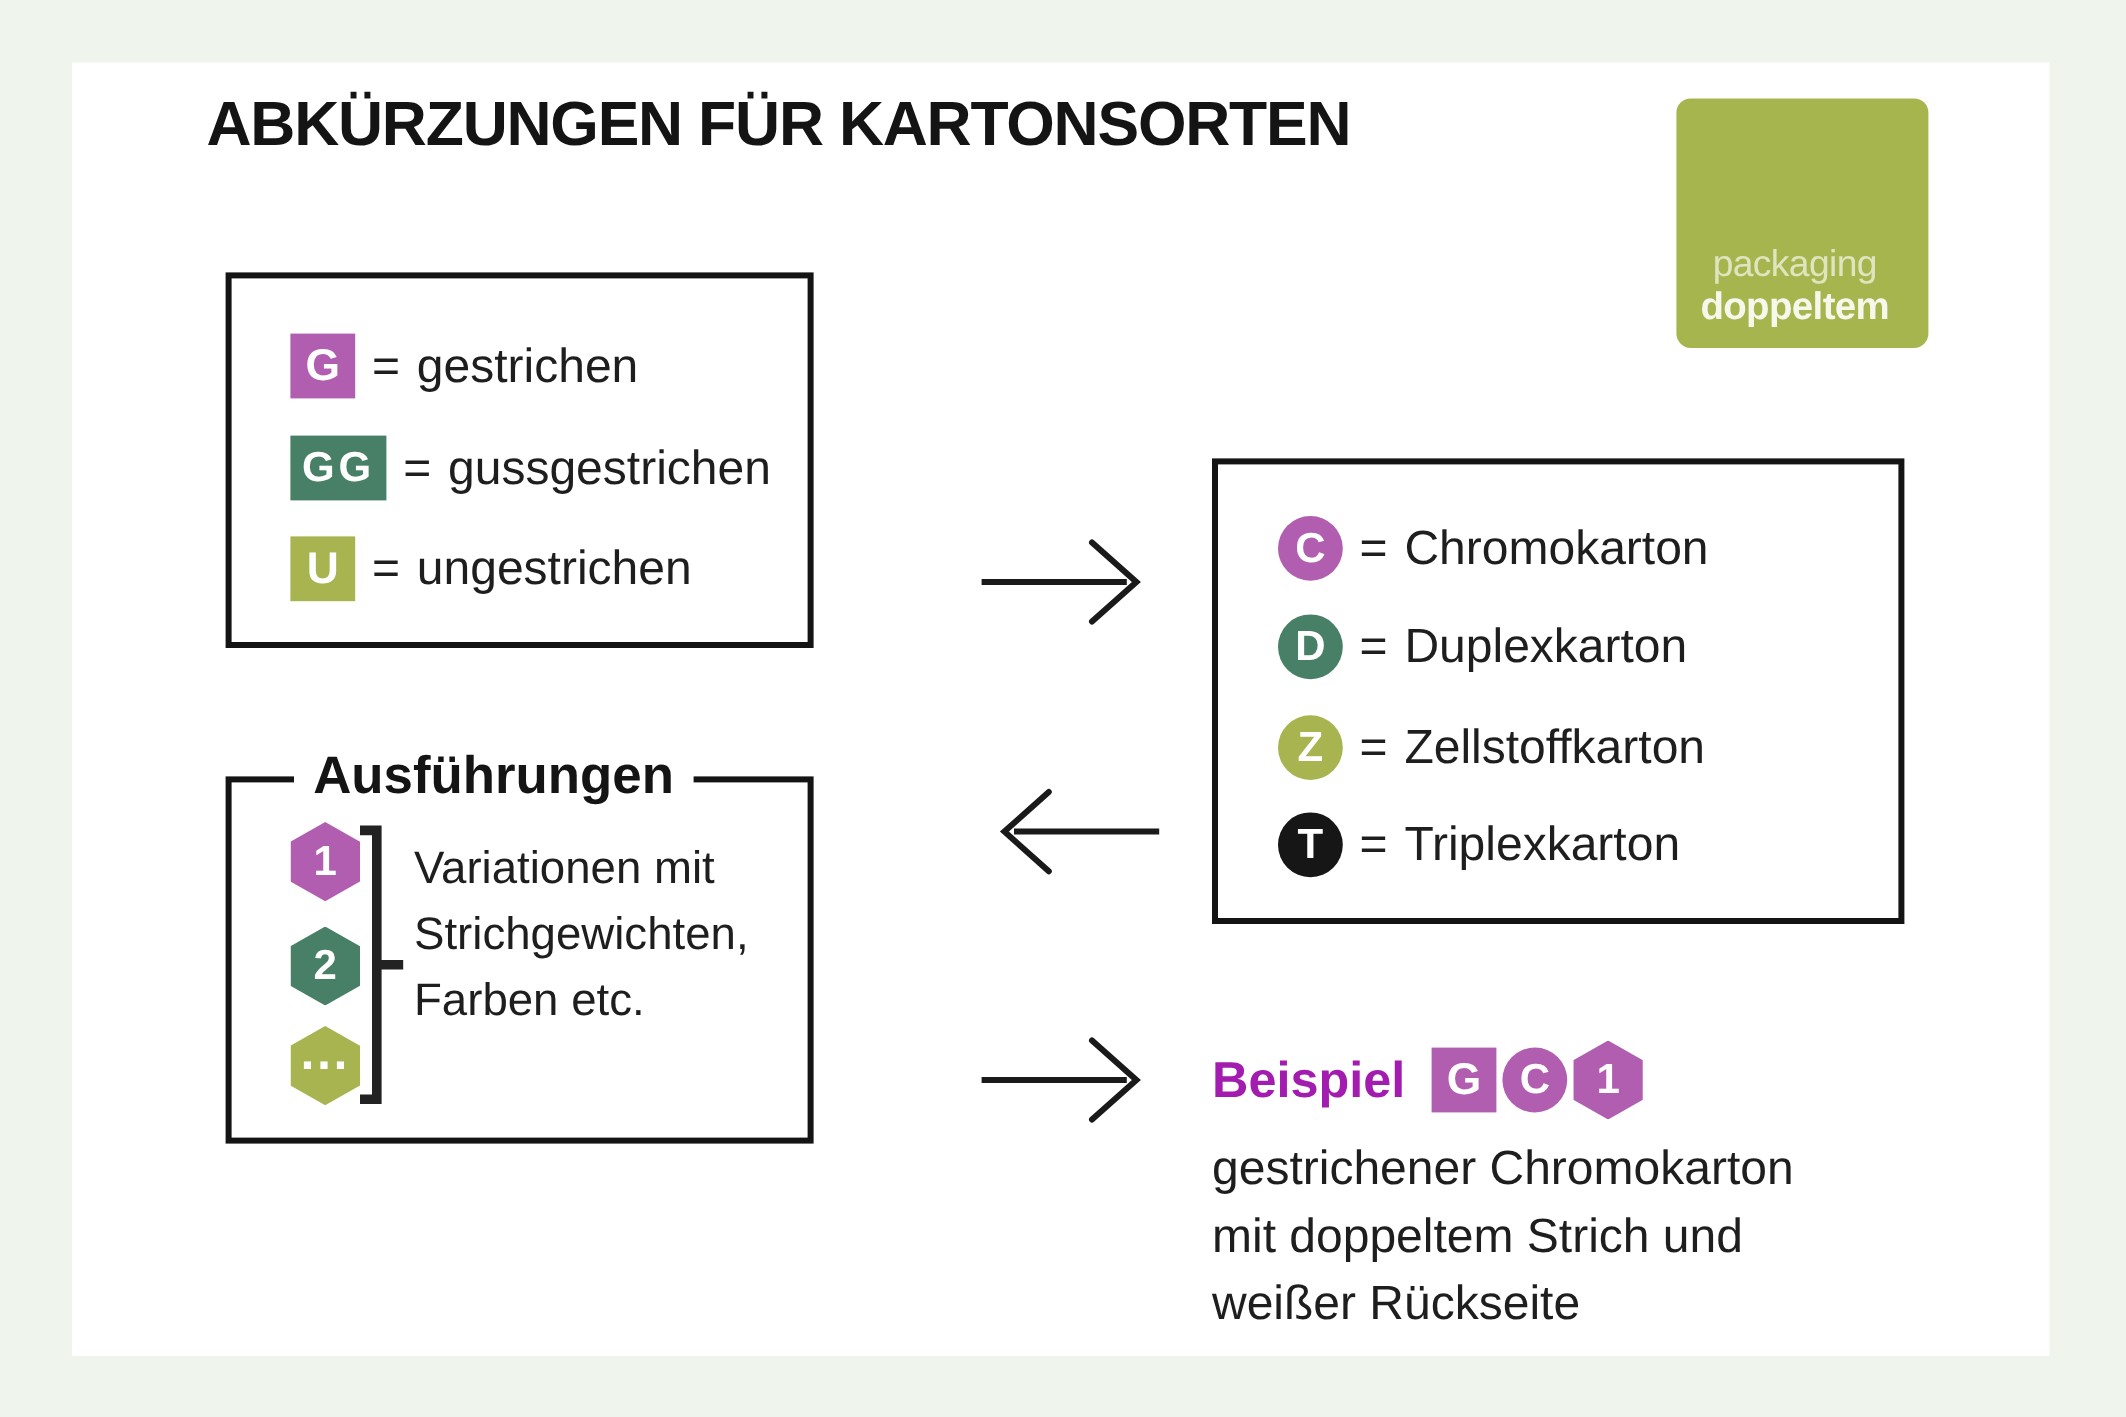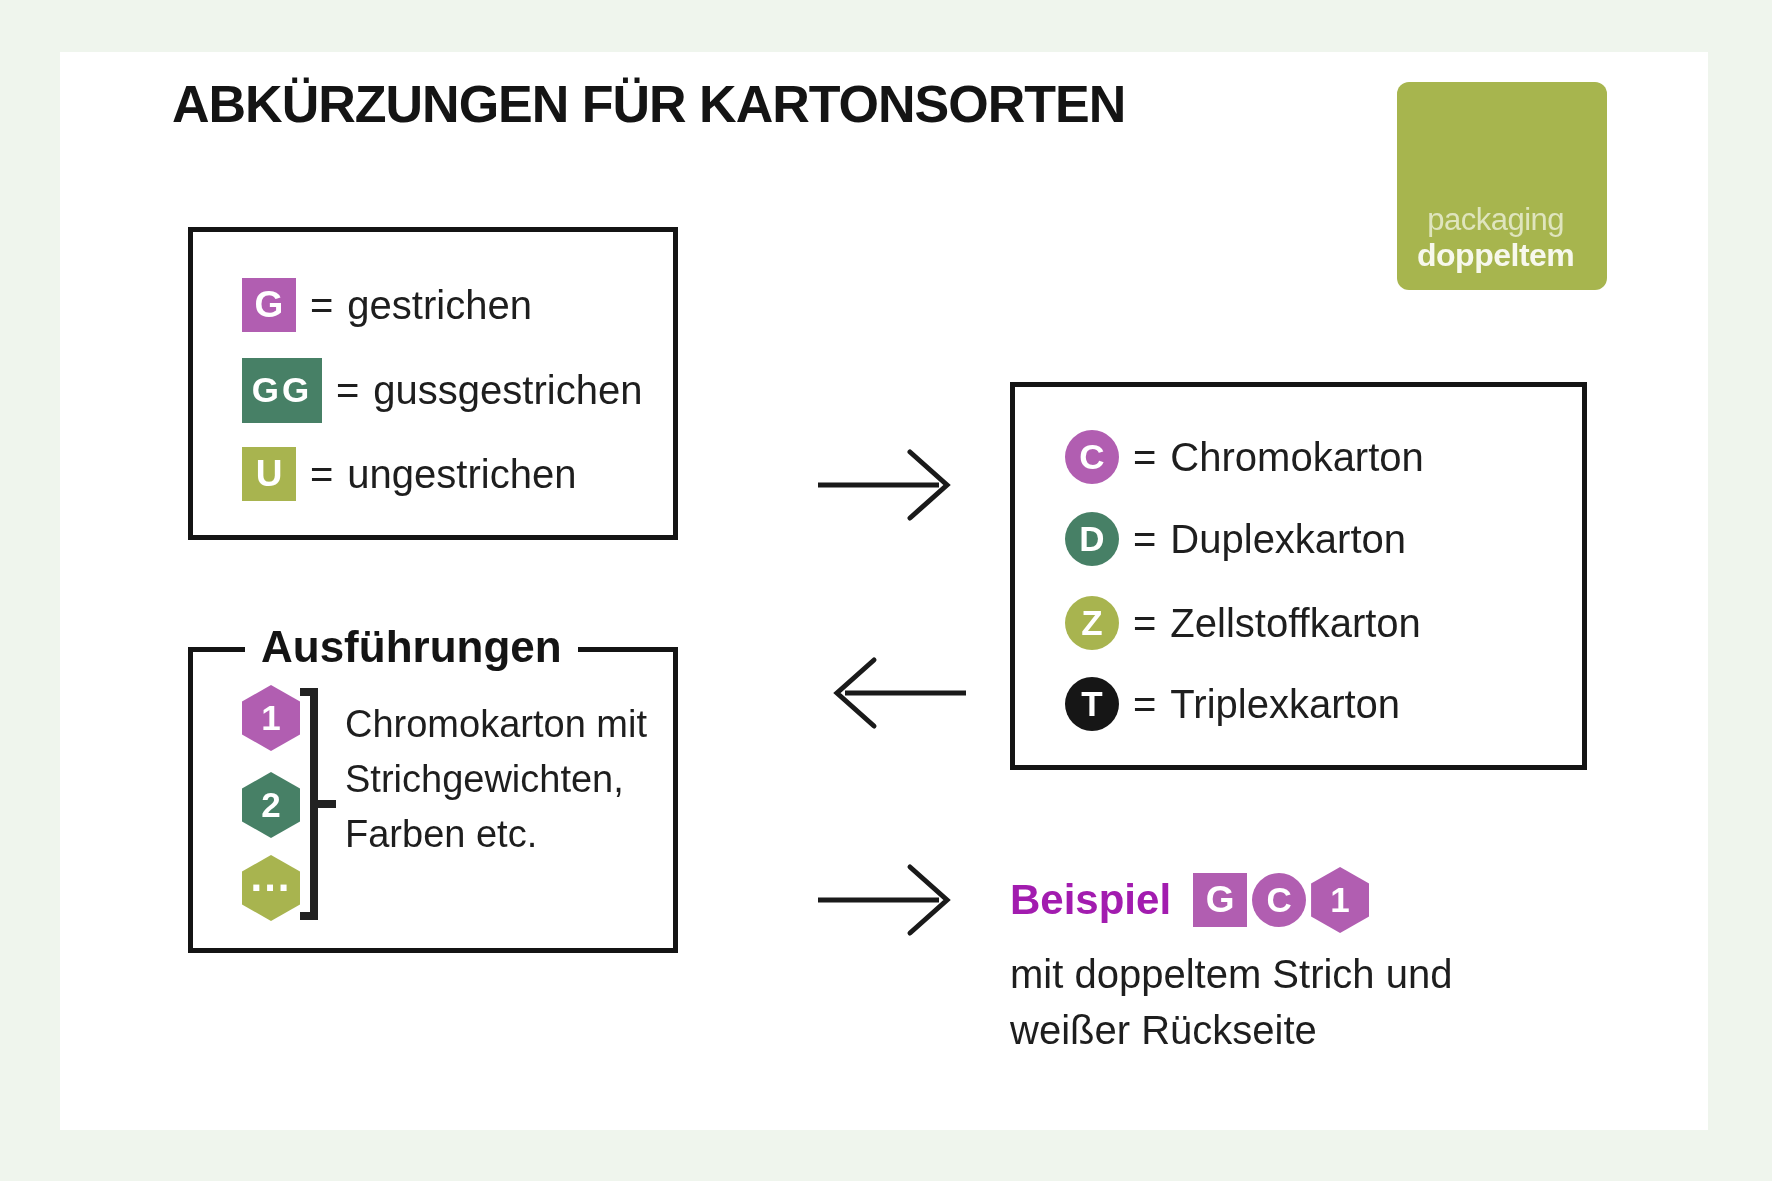--- a/index.html
+++ b/index.html
@@ -46,21 +46,21 @@
   
   .row{position:absolute;display:flex;align-items:center;gap:14px;height:56px;}
   .row-label{font-size:40px;color:#1e1e1e;white-space:nowrap;}
   .eq{font-size:40px;color:#1e1e1e;}
   
   .badge{
     display:flex;align-items:center;justify-content:center;
     color:#ffffff;font-weight:700;flex:0 0 auto;
   }
   .sq{width:54px;height:54px;font-size:37px;}
-  .sq-wide{width:80px;height:65px;font-size:35px;letter-spacing:3px;}
+  .sq-wide{width:80px;height:54px;font-size:35px;letter-spacing:3px;}
   .circ{width:54px;height:54px;border-radius:50%;font-size:35px;}
   .hex{
     width:58px;height:66px;font-size:35px;
     clip-path:polygon(50% 0,100% 25%,100% 75%,50% 100%,0 75%,0 25%);
   }
   .dots{letter-spacing:2px;}
   .dots span{display:inline-block;transform:translateY(-11px);font-size:42px;}
   .c-purple{background:#b15eb1;}
   .c-green{background:#478066;}
   .c-olive{background:#a8b44f;}
@@ -145,21 +145,21 @@
       <span class="badge hex c-green" style="top:120px;">2</span>
       <span class="badge hex c-olive dots" style="top:203px;">
           <span>...</span>
         </span>
 
       <svg class="bracket" width="44" height="236" viewBox="0 0 44 236">
         <path d="M4 6 H18 M18 2 V234 M4 230 H18 M18 118 H40" stroke="#222222" stroke-width="8" fill="none"></path>
       </svg>
 
       <div class="variants-text">
-        <div>Chromokarton mit</div>
+        <div>Variationen mit</div>
         <div>Strichgewichten,</div>
         <div>Farben etc.</div>
       </div>
     </div>
 
     <svg class="arrow" style="left:752px;top:388px;" viewBox="0 0 160 90">
       <path d="M6 45 H127" stroke="#1a1a1a" stroke-width="5" fill="none"></path>
       <path d="M98 12 L135 45 L98 78" stroke="#1a1a1a" stroke-width="5" fill="none" stroke-linecap="round"></path>
     </svg>
     <svg class="arrow" style="left:752px;top:596px;" viewBox="0 0 160 90">
@@ -173,18 +173,19 @@
 
     <div class="example-head">
       <span class="example-word">Beispiel</span>
       <span class="example-badges">
         <span class="badge sq c-purple">G</span>
         <span class="badge circ c-purple">C</span>
         <span class="badge hex c-purple">1</span>
       </span>
     </div>
     <div class="example-desc">
+      <div>gestrichener Chromokarton</div>
       <div>mit doppeltem Strich und</div>
       <div>weißer Rückseite</div>
     </div>
 
   </div>
 </div>
 
 </body></html>

